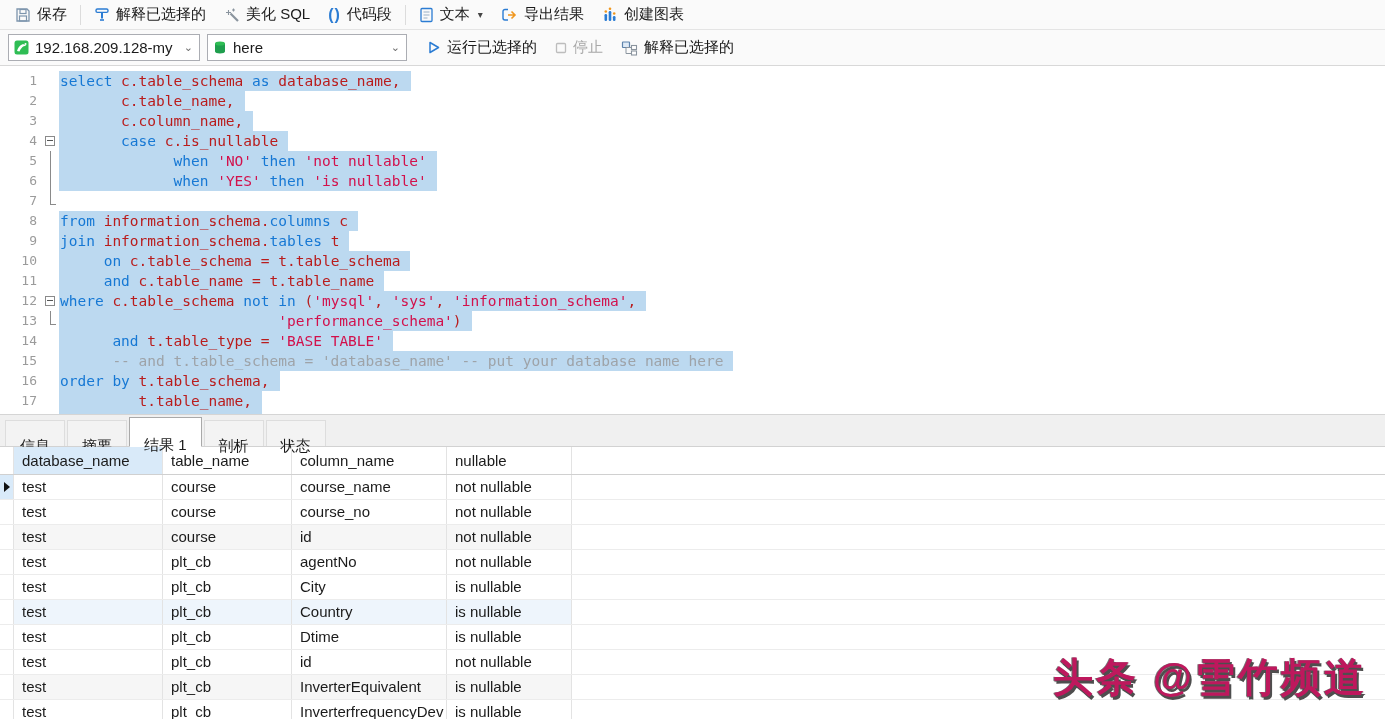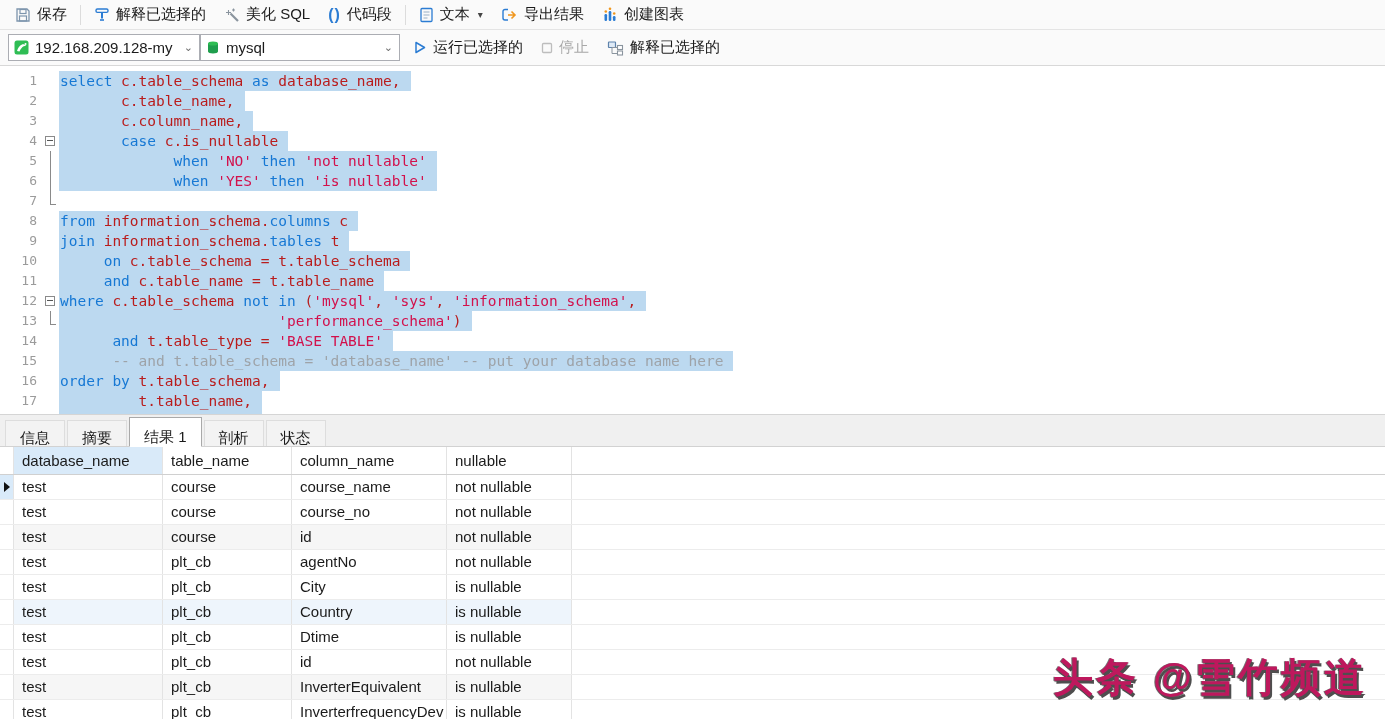--- a/index.html
+++ b/index.html
@@ -11,21 +11,21 @@
   .tb1 { height:30px; background:#fafafa; border-bottom:1px solid #e4e4e4;
          display:flex; align-items:center; padding:0 6px; font-size:15px; }
   .tb2 { height:36px; background:#fafafa; border-bottom:1px solid #d8d8d8;
          display:flex; align-items:center; padding:0 8px; font-size:15px; }
   .tbtn { display:flex; align-items:center; gap:6px; padding:0 9px; height:26px;
           cursor:default; white-space:nowrap; }
   .tbtn.disabled { color:#a8a8a8; }
   .vsep { width:1px; height:20px; background:#dcdcdc; margin:0 4px; }
   .caret-down { font-size:10px; color:#444; margin-left:2px; }
   .combo { display:flex; align-items:center; background:#fff; border:1px solid #abadb3;
-           height:27px; padding:0 6px 0 5px; gap:6px; }
+           height:27px; padding:0 6px 0 5px; gap:6px; margin-right:7px; }
   .combo .ctext { flex:1; font-size:15px; }
   .combo.c1 { width:192px; }
   .combo.c2 { width:200px; }
   .chev { color:#6d6d6d; font-size:11px; }
   .paren { color:#2b7cd3; font-weight:bold; font-size:16px; letter-spacing:1px; }
 
   
   .editor { height:348px; background:#fff; overflow:hidden; padding-top:5px;
             font-family:"DejaVu Sans Mono", monospace; font-size:14.5px; }
   .ed-line { display:flex; height:20px; line-height:20px; white-space:pre; }
@@ -42,21 +42,21 @@
               width:5px; border-left:1px solid #8a8a8a; border-bottom:1px solid #8a8a8a; }
   .ed-code { padding:0 1px; }
   .ed-code.sel { background:#bcd9f0; padding-right:10px; }
   .tk-k { color:#1678d4; } .tk-s { color:#d2114c; }
   .tk-c { color:#9ea3a8; } .tk-p { color:#b91c1c; }
 
   
   .tabbar { height:33px; background:#f0f0f0; border-top:1px solid #d5d5d5;
             border-bottom:1px solid #d2d2d2; display:flex; align-items:flex-end;
             padding-left:5px; font-size:15px; }
-  .tab { padding:4px 14px; height:26px; line-height:26px; background:#f3f3f3;
+  .tab { padding:12px 14px; height:26px; line-height:26px; background:#f3f3f3;
          border:1px solid #ddd; border-bottom:none; margin-right:2px; cursor:default; }
   .tab.active { background:#fff; border:1px solid #a9a9a9; border-bottom:1px solid #fff;
          height:30px; line-height:29px; margin-bottom:-1px; position:relative; z-index:2; }
 
   
   .grid { font-size:15px; background:#fff; }
   .g-row { display:flex; height:25px; line-height:24px; }
   .g-head { height:28px; line-height:27px; border-bottom:1px solid #d0d0d0; }
   .g-gut { width:14px; flex:none; border-right:1px solid #e3e3e3;
            display:flex; align-items:center; justify-content:center; }
@@ -166,21 +166,21 @@
       <span class="ctext">192.168.209.128-my</span>
       <span class="chev">⌄</span>
     </div>
     <div class="combo c2">
       <span>
         <svg width="14" height="15" viewBox="0 0 14 15">
           <path d="M2 3.5v8c0 1.1 2.2 2 5 2s5-.9 5-2v-8z" fill="#1f9e4d"></path>
           <ellipse cx="7" cy="3.5" rx="5" ry="2" fill="#2fbd54"></ellipse>
         </svg>
       </span>
-      <span class="ctext">mysql</span>
+      <span class="ctext">here</span>
       <span class="chev">⌄</span>
     </div>
     <div class="tbtn" style="margin-left:4px">
       <span>
         <svg width="14" height="15" viewBox="0 0 14 15">
           <path d="M3 2.5 11.5 7.5 3 12.5z" fill="none" stroke="#2b7cd3" stroke-width="1.5" stroke-linejoin="round"></path>
         </svg>
       </span>
       <span>运行已选择的</span>
     </div>

